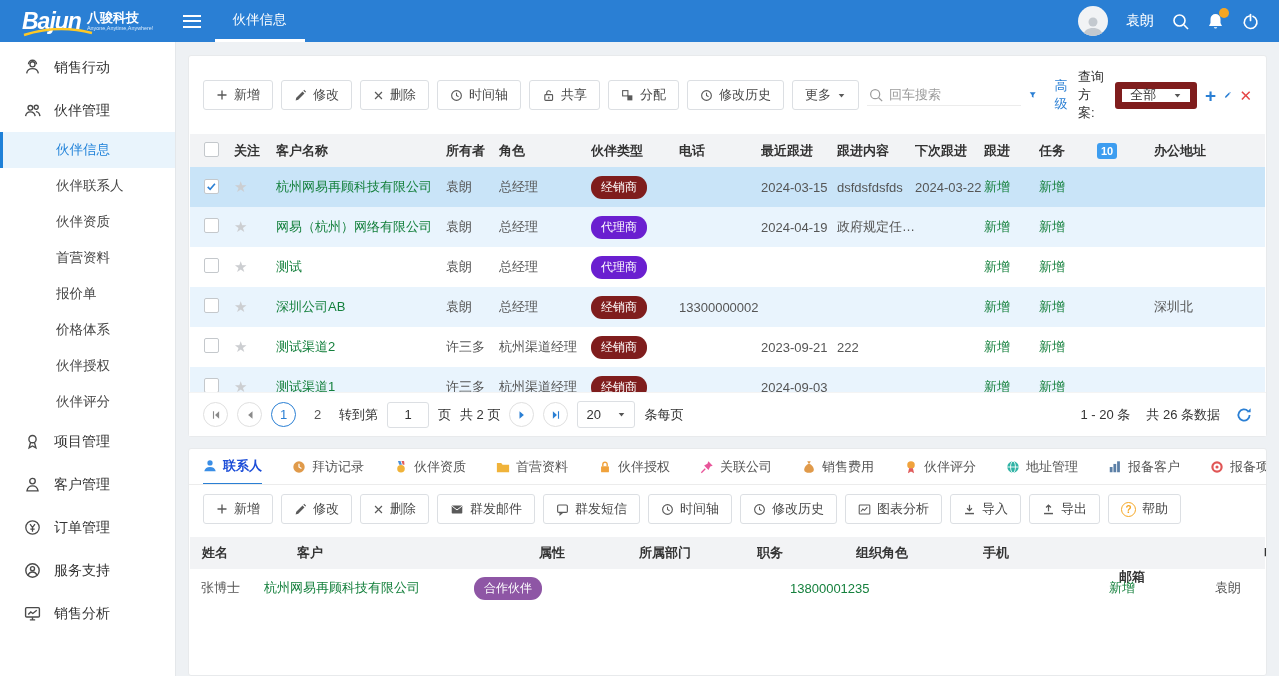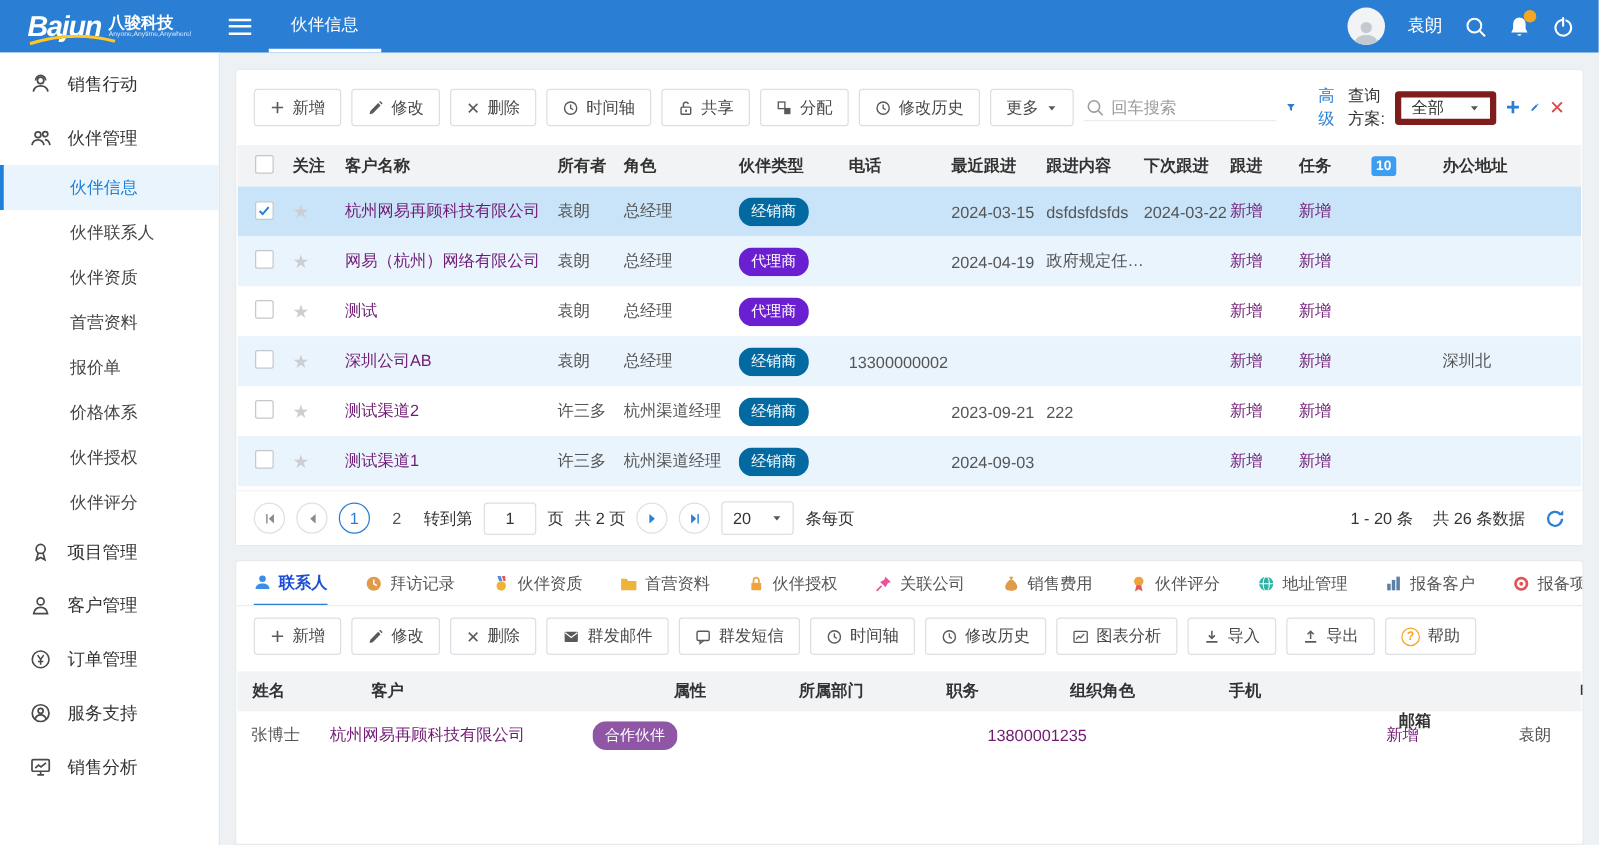--- a/index.html
+++ b/index.html
@@ -39,21 +39,21 @@
 
   
   .toolbar { display:flex; align-items:center; padding:12px 14px; gap:8px; flex-shrink:0; }
   .btn { display:inline-flex; align-items:center; gap:6px; height:30px; padding:0 12px; border:1px solid #dcdfe3; border-radius:3px; background:#fff; font-size:13px; color:#4a4a4a; cursor:pointer; white-space:nowrap; }
   .btn svg { flex-shrink:0; }
   .search-wrap { margin-left:auto; display:flex; align-items:center; gap:6px; border-bottom:1px solid #ececec; padding:3px 2px; }
   .search-input { border:none; outline:none; width:130px; font-size:13px; color:#666; }
   .search-input::placeholder { color:#9b9b9b; }
   .adv-link { color:#2a7fd4; font-size:13px; margin:0 2px 0 10px; cursor:pointer; }
   .query-label { color:#333; font-size:13px; }
-  .select-box { width:128px; height:27px; border:5px solid #7f1d1d; border-radius:3px; background:#fff; display:flex; align-items:center; justify-content:space-between; padding:0 8px; font-size:13px; color:#333; cursor:pointer; }
+  .select-box { width:128px; height:27px; border:7px solid #7f1d1d; border-radius:3px; background:#fff; display:flex; align-items:center; justify-content:space-between; padding:0 8px; font-size:13px; color:#333; cursor:pointer; }
   .mini-ic { display:flex; cursor:pointer; }
 
   
   .thead { display:flex; align-items:center; height:33px; background:#f2f3f5; font-weight:bold; color:#333; font-size:13px; flex-shrink:0; margin:0 1px; }
   .rows-box { height:252px; overflow:hidden; margin:0 1px; }
   .trow { display:flex; align-items:center; height:40px; font-size:13px; color:#555; }
   .trow.selected { background:#c9e4f8; }
   .trow.stripe { background:#e9f4fd; }
   .cell { flex-shrink:0; overflow:hidden; white-space:nowrap; text-overflow:ellipsis; }
   .c-check { width:44px; padding-left:14px; }
@@ -63,26 +63,26 @@
   .c-role  { width:92px; }
   .c-type  { width:88px; }
   .c-tel   { width:82px; }
   .c-last  { width:76px; }
   .c-cont  { width:78px; }
   .c-next  { width:69px; }
   .c-fol   { width:55px; }
   .c-task  { width:58px; }
   .c-b10   { width:57px; }
   .c-addr  { flex:1; }
-  .link { color:#701a75; cursor:pointer; text-decoration:none; }
+  .link { color:#15803d; cursor:pointer; text-decoration:none; }
   .cb { width:15px; height:15px; border:1px solid #c4c8cc; border-radius:2px; background:#fff; display:inline-flex; align-items:center; justify-content:center; cursor:pointer; }
   .star { color:#ccced1; font-size:15px; cursor:pointer; }
   .star::before { content:"★"; }
   .pill { display:inline-block; padding:3px 10px; border-radius:11px; color:#fff; font-size:12px; }
-  .pill.dealer { background:#0369a1; }
+  .pill.dealer { background:#7f1d1d; }
   .pill.agent { background:#6a1fd0; }
   .pill.partner { background:#8e56a5; }
   .count-badge { display:inline-block; min-width:20px; text-align:center; background:#3d9df0; color:#fff; font-size:11px; border-radius:3px; padding:2px 3px; }
 
   
   .pager { display:flex; align-items:center; height:44px; padding:0 14px; gap:9px; background:#fff; flex-shrink:0; font-size:13px; color:#333; border-top:1px solid #f4f4f4; }
   .pg-circle { width:25px; height:25px; border:1px solid #e0e0e0; border-radius:50%; background:#fff; display:flex; align-items:center; justify-content:center; cursor:pointer; flex-shrink:0; }
   .pg-num { width:25px; height:25px; border-radius:50%; display:flex; align-items:center; justify-content:center; cursor:pointer; color:#555; }
   .pg-num.current { border:1px solid #2a7fd4; color:#2a7fd4; }
   .goto-input { width:42px; height:26px; border:1px solid #dcdfe3; border-radius:3px; text-align:center; font-size:13px; color:#333; outline:none; }

